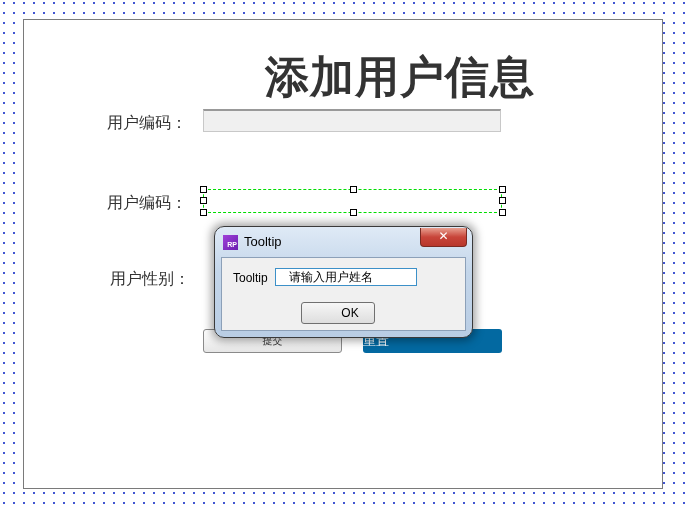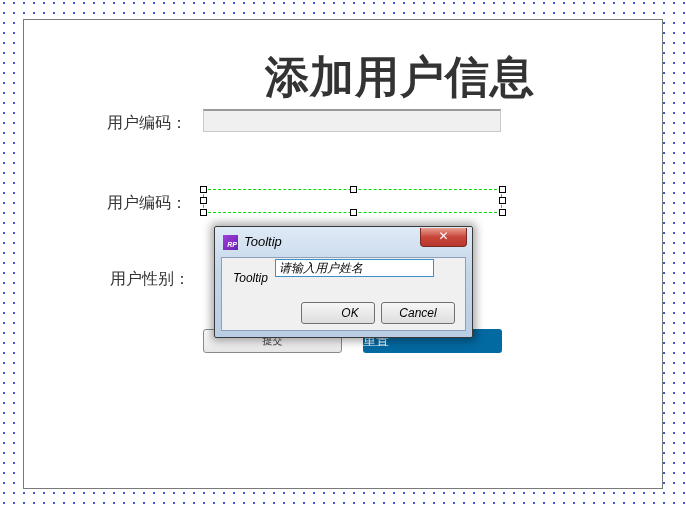--- a/index.html
+++ b/index.html
@@ -41,24 +41,23 @@
     font-size: 10px; color: #333; text-align: center; line-height: 22px;
   }
   .btn-reset {
     position: absolute; left: 363px; top: 329px; width: 139px; height: 24px;
     border-radius: 3px; background: #0369a1;
     font-size: 13px; color: #ffffff; text-align: left; line-height: 24px;
   }
   
   .dialog {
     position: absolute; left: 214px; top: 226px; width: 257px; height: 110px;
-    border-radius: 2px; border: 1px solid #3a3a3a;
+    border-radius: 10px; border: 1px solid #3a3a3a;
     background: linear-gradient(#dfeaf6, #c4d6ea 40%, #b9cde4);
     box-shadow: 0 0 8px 3px rgba(0,0,0,0.35);
-    font-style: italic;
   }
   .dlg-icon {
     position: absolute; left: 8px; top: 8px; width: 15px; height: 15px;
     background: linear-gradient(135deg, #a040d8, #6a1fb0);
     color: #fff; font-size: 7px; font-weight: bold; line-height: 20px; text-align: right;
     box-sizing: border-box; padding-right: 1px; overflow: hidden;
   }
   .dlg-title {
     position: absolute; left: 29px; top: 7px; font-size: 13px; color: #000;
   }
@@ -69,23 +68,23 @@
     color: #fff; font-size: 12px; font-weight: bold; text-align: center; line-height: 17px;
   }
   .dlg-body {
     position: absolute; left: 6px; top: 30px; width: 243px; height: 72px;
     background: #f0f0f0; border: 1px solid #8ca0b8;
   }
   .dlg-field-label {
     position: absolute; left: 11px; top: 13px; font-size: 12px; color: #000;
   }
   .dlg-input {
-    position: absolute; left: 53px; top: 1px; width: 159px; height: 18px;
+    position: absolute; left: 53px; top: 10px; width: 142px; height: 18px;
     border: 1px solid #3c90c8; background: #fff; box-sizing: border-box;
-    font-size: 12px; color: #000; line-height: 16px; padding-left: 3px;
+    font-size: 12px; color: #000; line-height: 16px; padding-left: 13px;
     font-family: "DejaVu Sans", sans-serif;
   }
   .dlg-btn {
     position: absolute; top: 44px; width: 74px; height: 22px; box-sizing: border-box;
     border: 1px solid #707070; border-radius: 3px;
     background: linear-gradient(#f6f6f6, #dedede);
     font-size: 12px; color: #000; text-align: center; line-height: 20px;
   }
 </style>
 </head>
@@ -115,15 +114,14 @@
 <div class="btn-reset">重置</div>
 
 <div class="dialog">
   <div class="dlg-icon">RP</div>
   <div class="dlg-title">Tooltip</div>
   <div class="dlg-close"><span>✕</span></div>
   <div class="dlg-body">
     <div class="dlg-field-label">Tooltip</div>
     <div class="dlg-input">请输入用户姓名</div>
     <div class="dlg-btn" style="left:79px;padding-left:24px;">OK</div>
-    <div class="dlg-btn" style="left:159px;">Cancel</div>
   </div>
 </div>
 
 </body></html>

